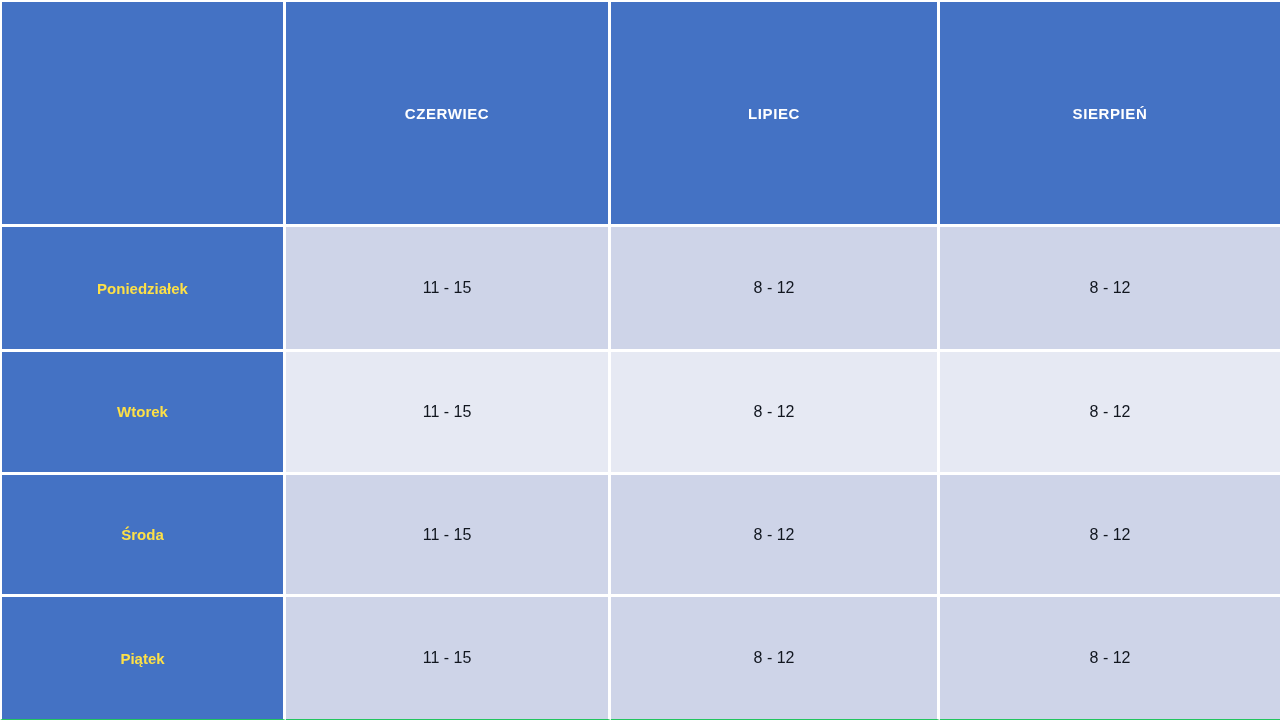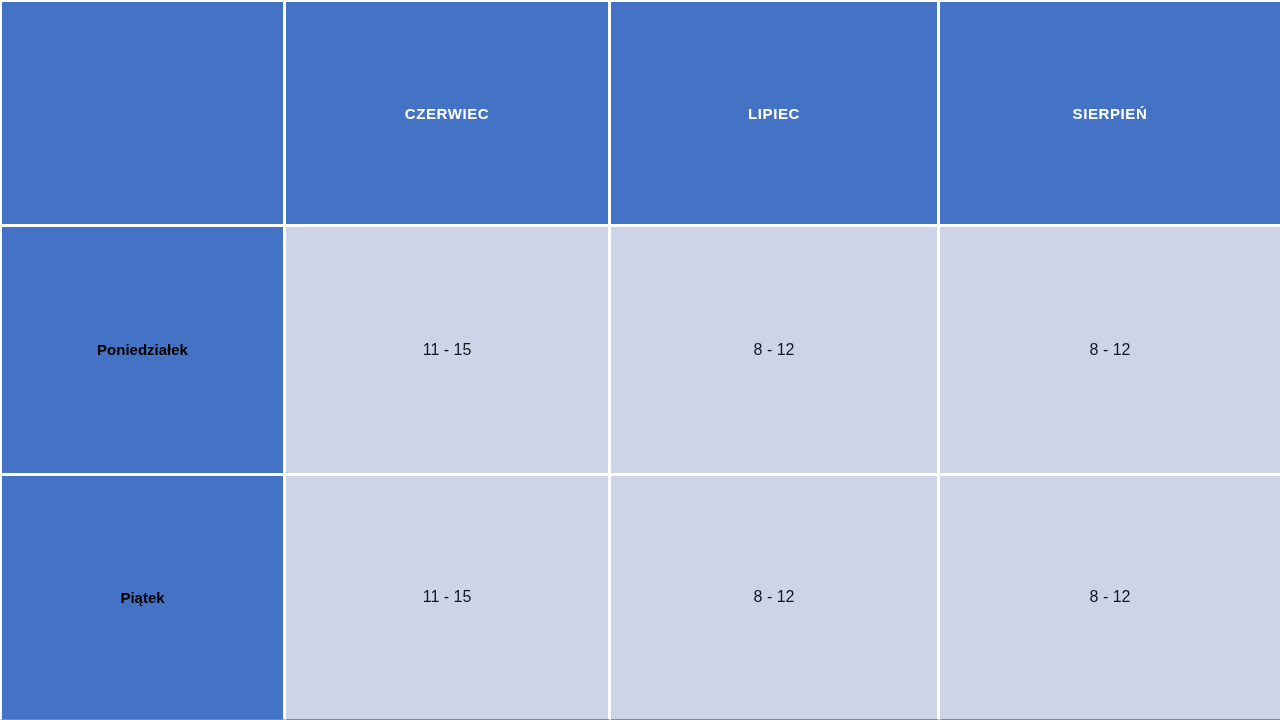--- a/index.html
+++ b/index.html
@@ -59,21 +59,21 @@
   
   #schedule-table tbody tr.data-row {
     height: 98px;
   }
   #schedule-table tbody tr.data-row:first-child {
     height: 100px;
   }
 
   td.day-cell {
     background: #4472C4;
-    color: #000000;
+    color: #fde047;
     font-size: 15px;
     font-weight: bold;
     text-align: center;
     vertical-align: middle;
     padding: 0;
     border-right: 3px solid #ffffff;
     border-bottom: 3px solid #ffffff;
     border-left: 2px solid #ffffff;
   }
 
@@ -118,21 +118,33 @@
   </thead>
 
   <tbody>
     <tr class="data-row band-dark">
       <td class="day-cell">Poniedziałek</td>
       <td class="value-cell">11 - 15</td>
       <td class="value-cell">8 - 12</td>
       <td class="value-cell last-col">8 - 12</td>
     </tr>
 
+    <tr class="data-row band-light">
+      <td class="day-cell">Wtorek</td>
+      <td class="value-cell">11 - 15</td>
+      <td class="value-cell">8 - 12</td>
+      <td class="value-cell last-col">8 - 12</td>
+    </tr>
 
+    <tr class="data-row band-dark">
+      <td class="day-cell">Środa</td>
+      <td class="value-cell">11 - 15</td>
+      <td class="value-cell">8 - 12</td>
+      <td class="value-cell last-col">8 - 12</td>
+    </tr>
 
 
     <tr class="data-row band-dark">
       <td class="day-cell">Piątek</td>
       <td class="value-cell">11 - 15</td>
       <td class="value-cell">8 - 12</td>
       <td class="value-cell last-col">8 - 12</td>
     </tr>
   </tbody>
 </table>

